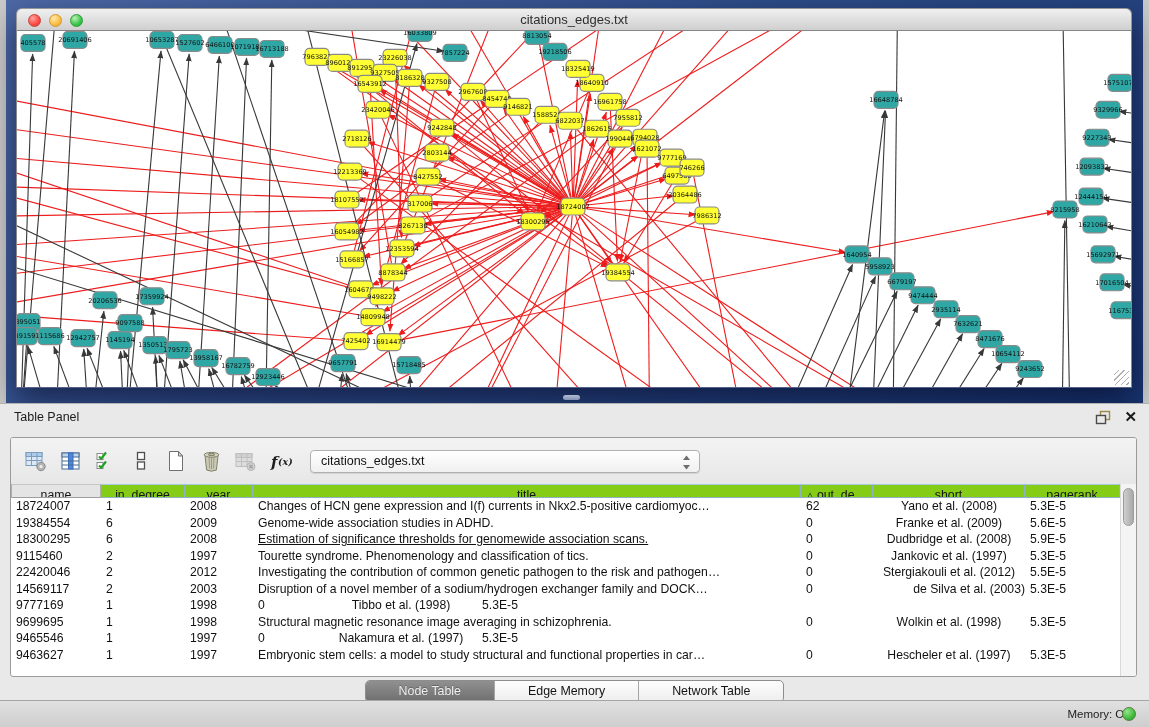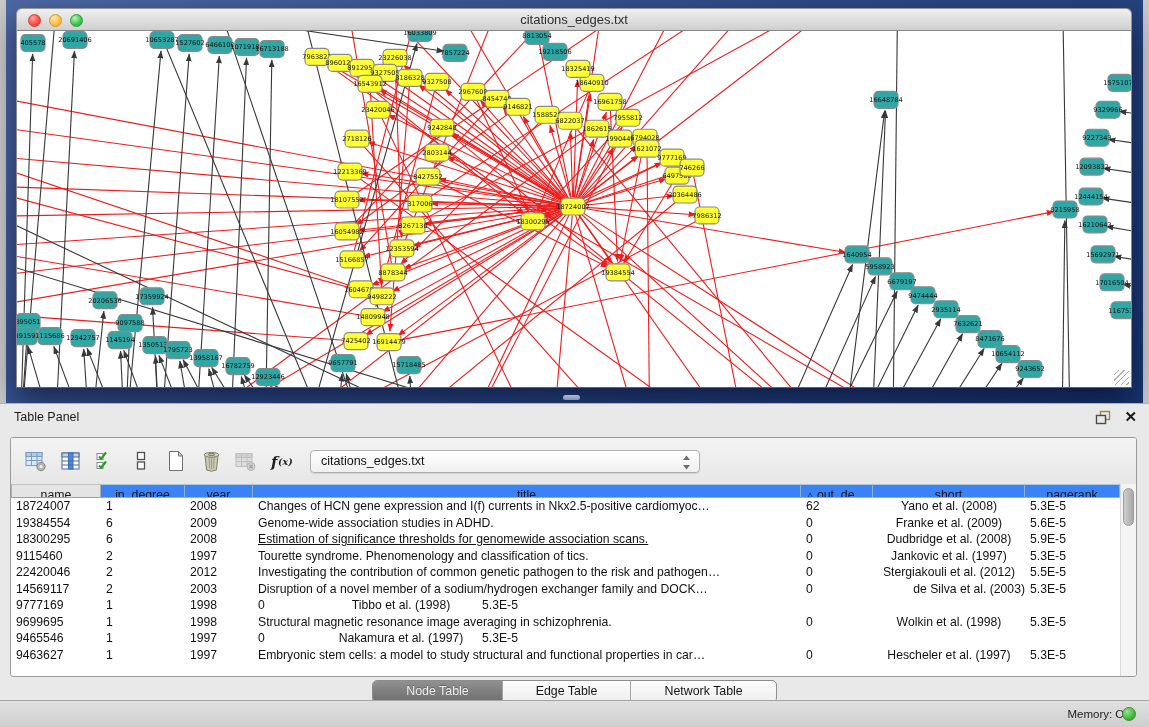--- a/index.html
+++ b/index.html
@@ -42,21 +42,21 @@
   .tp-toolbar { height:46px; background:linear-gradient(#f3f3f3,#e7e7e7); display:flex; align-items:center;
     padding-left:12px; }
   .tool { width:26px; height:26px; display:flex; align-items:center; justify-content:center; margin-right:9px; }
   .tool.fx { margin-left:2px; margin-right:4px; }
   .table-select { margin-left:10px; width:390px; height:23px; background:linear-gradient(#ffffff,#f0f0f0);
     border:1px solid #b0b0b0; border-radius:4px; box-shadow:0 1px 1px rgba(0,0,0,.10);
     font-size:12.5px; color:#111; padding:0 24px 0 10px; display:flex; align-items:center; position:relative; }
   .stepper { position:absolute; right:8px; top:4px; }
 
   .grid-head { display:flex; height:14px; background:#fff; }
-  .gh-cell { flex:none; background:#3b82f6; border-right:1px solid #8fb2c3; border-top:1px solid #a7cbdc;
+  .gh-cell { flex:none; background:#84cc16; border-right:1px solid #8fb2c3; border-top:1px solid #a7cbdc;
     border-bottom:1px solid #8fb2c3; text-align:center; font-size:12.3px; color:#151515; line-height:20px;
     overflow:hidden; white-space:nowrap; }
   .gh-cell.gray { background:#e4e4e4; border-right-color:#adadad; border-top-color:#c6c6c6; border-bottom-color:#9d9d9d; border-left:1px solid #adadad; }
   .sort-tri { font-size:10px; margin-right:3px; color:#222; }
   .grid-body { position:relative; background:#fff; }
   .g-row { display:flex; height:16.5px; }
   .g-cell { flex:none; font-size:12.2px; color:#111; line-height:16.5px; padding-left:5px;
     overflow:hidden; white-space:nowrap; }
   .g-cell.center { text-align:center; padding-left:0; }
   .vscroll { position:absolute; right:0; top:46px; bottom:0; width:16px; background:#f4f4f4; border-left:1px solid #d9d9d9; }
@@ -663,21 +663,21 @@
         </div>
 
       <div class="vscroll">
         <div class="vthumb"></div>
       </div>
     </div>
 
     <div class="tabs-bar">
       <div class="segment" id="tab-segment">
           <div class="seg active">Node Table</div>
-          <div class="seg">Edge Table</div>
+          <div class="seg">Edge Memory</div>
           <div class="seg">Network Table</div>
         </div>
     </div>
 
     <div class="status-bar">
       <span class="memory-label">Memory: OK</span>
       <span class="mem-dot"></span>
     </div>
   </div>
 </div>

